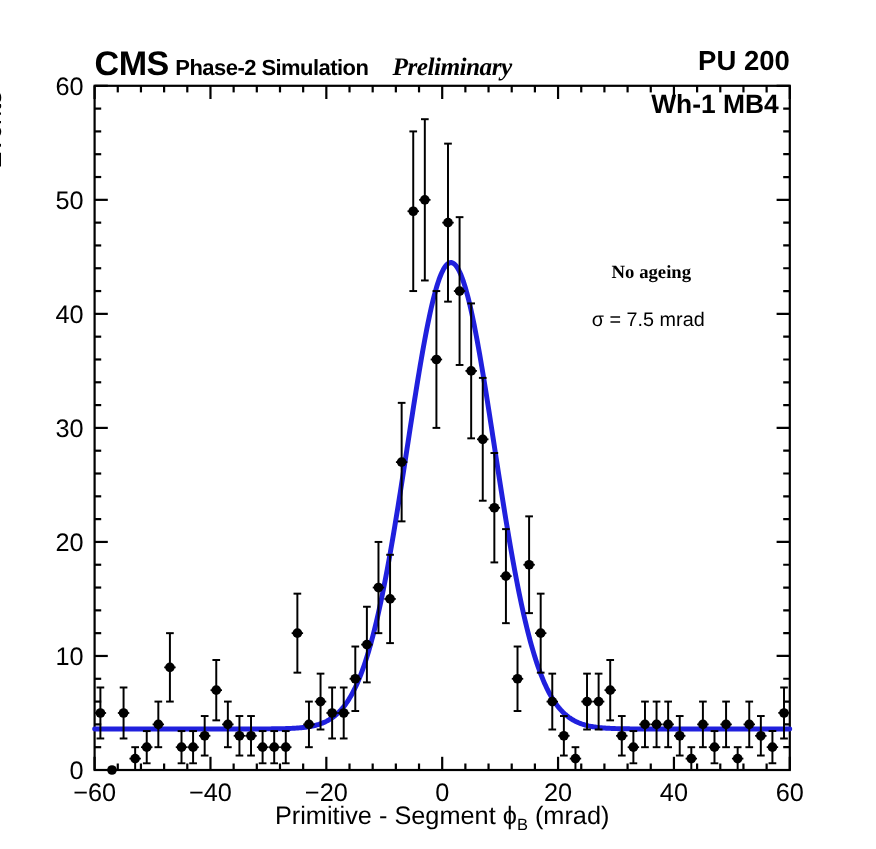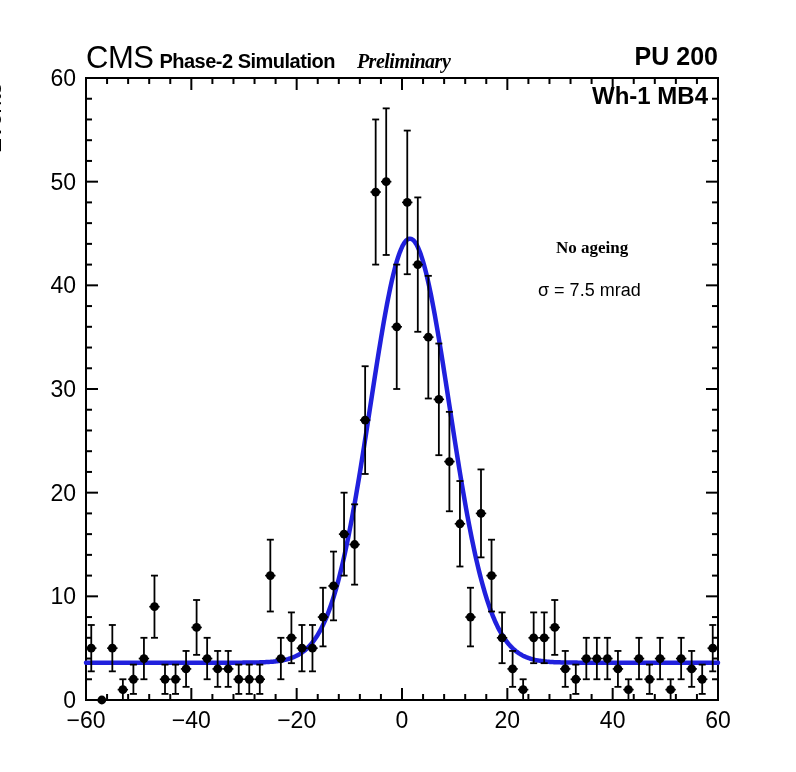--- a/index.html
+++ b/index.html
@@ -6,23 +6,23 @@
   body{
     width:796px;height:772px;
     background:#ffffff;
     font-family:"Liberation Sans", sans-serif;
     overflow:hidden;
     position:relative;
   }
   #root{position:absolute;left:0;top:0;width:796px;height:772px;}
   .cap{position:absolute;white-space:nowrap;}
   #cms-header{left:86px;top:40px;font-size:29px;font-weight:bold;letter-spacing:-0.5px;}
-  #cms-word{font-size:31px;font-weight:normal;margin-top:12px;}
+  #cms-word{font-size:31px;font-weight:bold;margin-top:12px;}
   #phase2-word{font-size:20px;font-weight:bold;margin-left:6px;}
-  #prelim-word{font-size:20px;font-style:italic;font-family:"Liberation Serif",serif;margin-left:22px;}
+  #prelim-word{font-size:23px;font-style:italic;font-family:"Liberation Serif",serif;margin-left:22px;}
   #pu-label{position:absolute;right:78px;top:42px;font-size:25px;font-weight:bold;}
   #wh-label{position:absolute;right:88px;top:82px;font-size:24px;font-weight:bold;}
   #ann-noageing{position:absolute;left:556px;top:238px;font-size:17px;font-weight:bold;font-family:Liberation Serif, serif;}
   #ann-sigma{position:absolute;left:538px;top:280px;font-size:18px;}
   #ylabel{position:absolute;left:-20px;top:78px;width:120px;text-align:center;
           transform:rotate(-90deg);transform-origin:50px 50px;font-size:23px;}
   #xlabel{position:absolute;left:86px;top:728px;width:632px;text-align:center;font-size:23px;}
   .sub{font-size:15px;vertical-align:sub;}
   svg{position:absolute;left:0;top:0;}
 </style>
@@ -35,20 +35,21 @@
     <span id="cms-word">CMS</span><span id="phase2-word">Phase-2 Simulation</span><span id="prelim-word">Preliminary</span>
   </div>
 
   <div class="cap" id="pu-label">PU 200</div>
   <div class="cap" id="wh-label">Wh-1 MB4</div>
   <div class="cap" id="ann-noageing">No ageing</div>
   <div class="cap" id="ann-sigma">σ = 7.5 mrad</div>
 
   <div id="ylabel">Events</div>
 
+  <div id="xlabel"><span>Primitive - Segment </span><span>ϕ</span><span class="sub">B</span><span> (mrad)</span></div>
 
   <svg id="plot-svg" width="796" height="772">
     <g id="frame-group">
         <rect x="86" y="78" width="632" height="622" fill="none" stroke="#000000" stroke-width="2"></rect>
       </g>
     <g id="tick-group">
         <line x1="86" y1="700" x2="86" y2="688" stroke="#000000" stroke-width="2"></line>
         <line x1="86" y1="78" x2="86" y2="90" stroke="#000000" stroke-width="2"></line>
         <line x1="107.06666666666666" y1="700" x2="107.06666666666666" y2="694" stroke="#000000" stroke-width="2"></line>
         <line x1="107.06666666666666" y1="78" x2="107.06666666666666" y2="84" stroke="#000000" stroke-width="2"></line>

